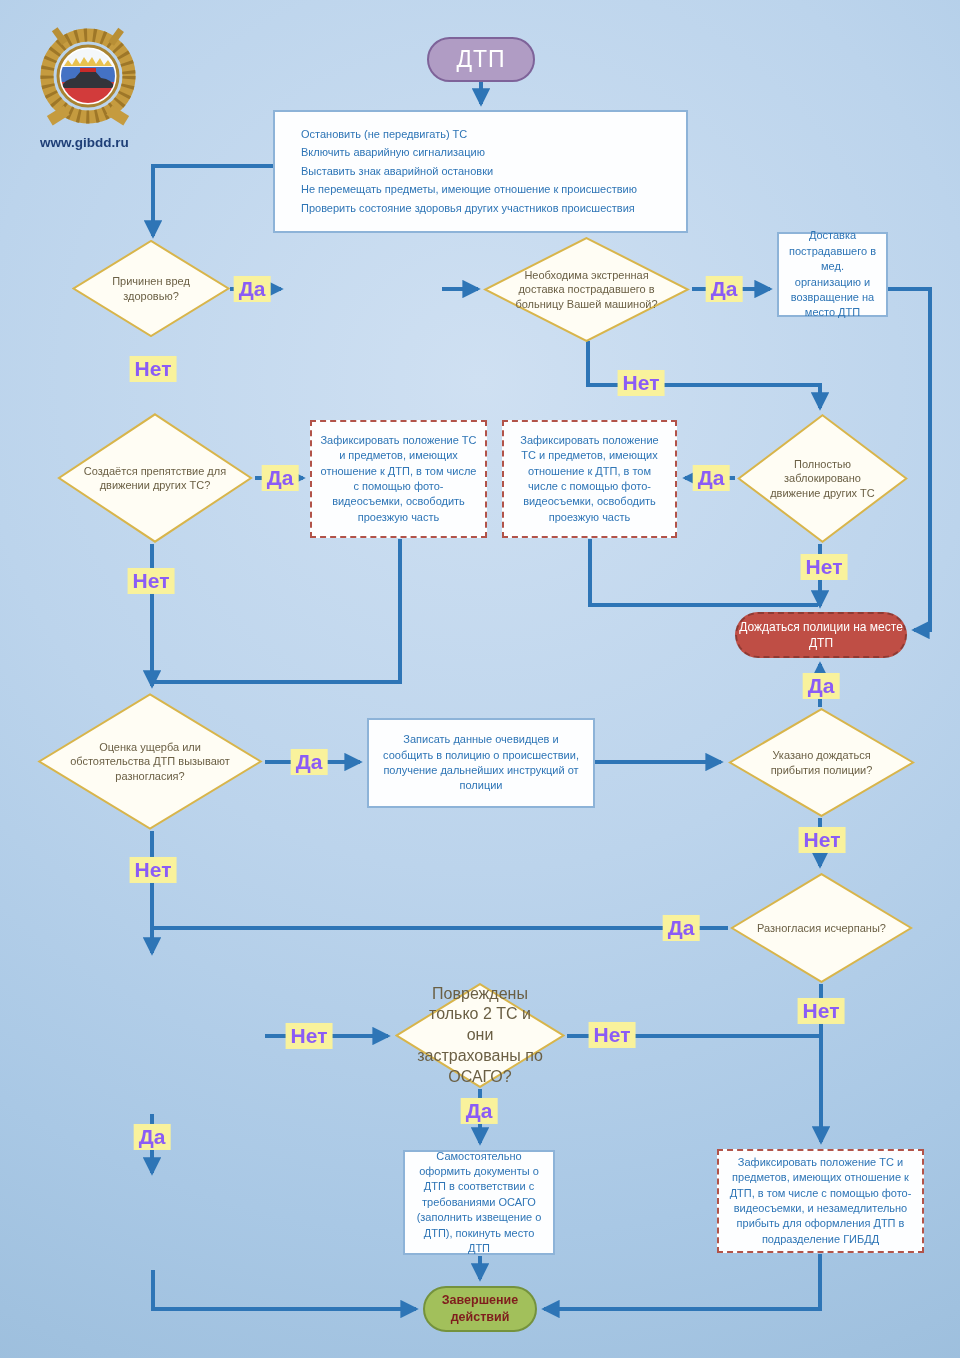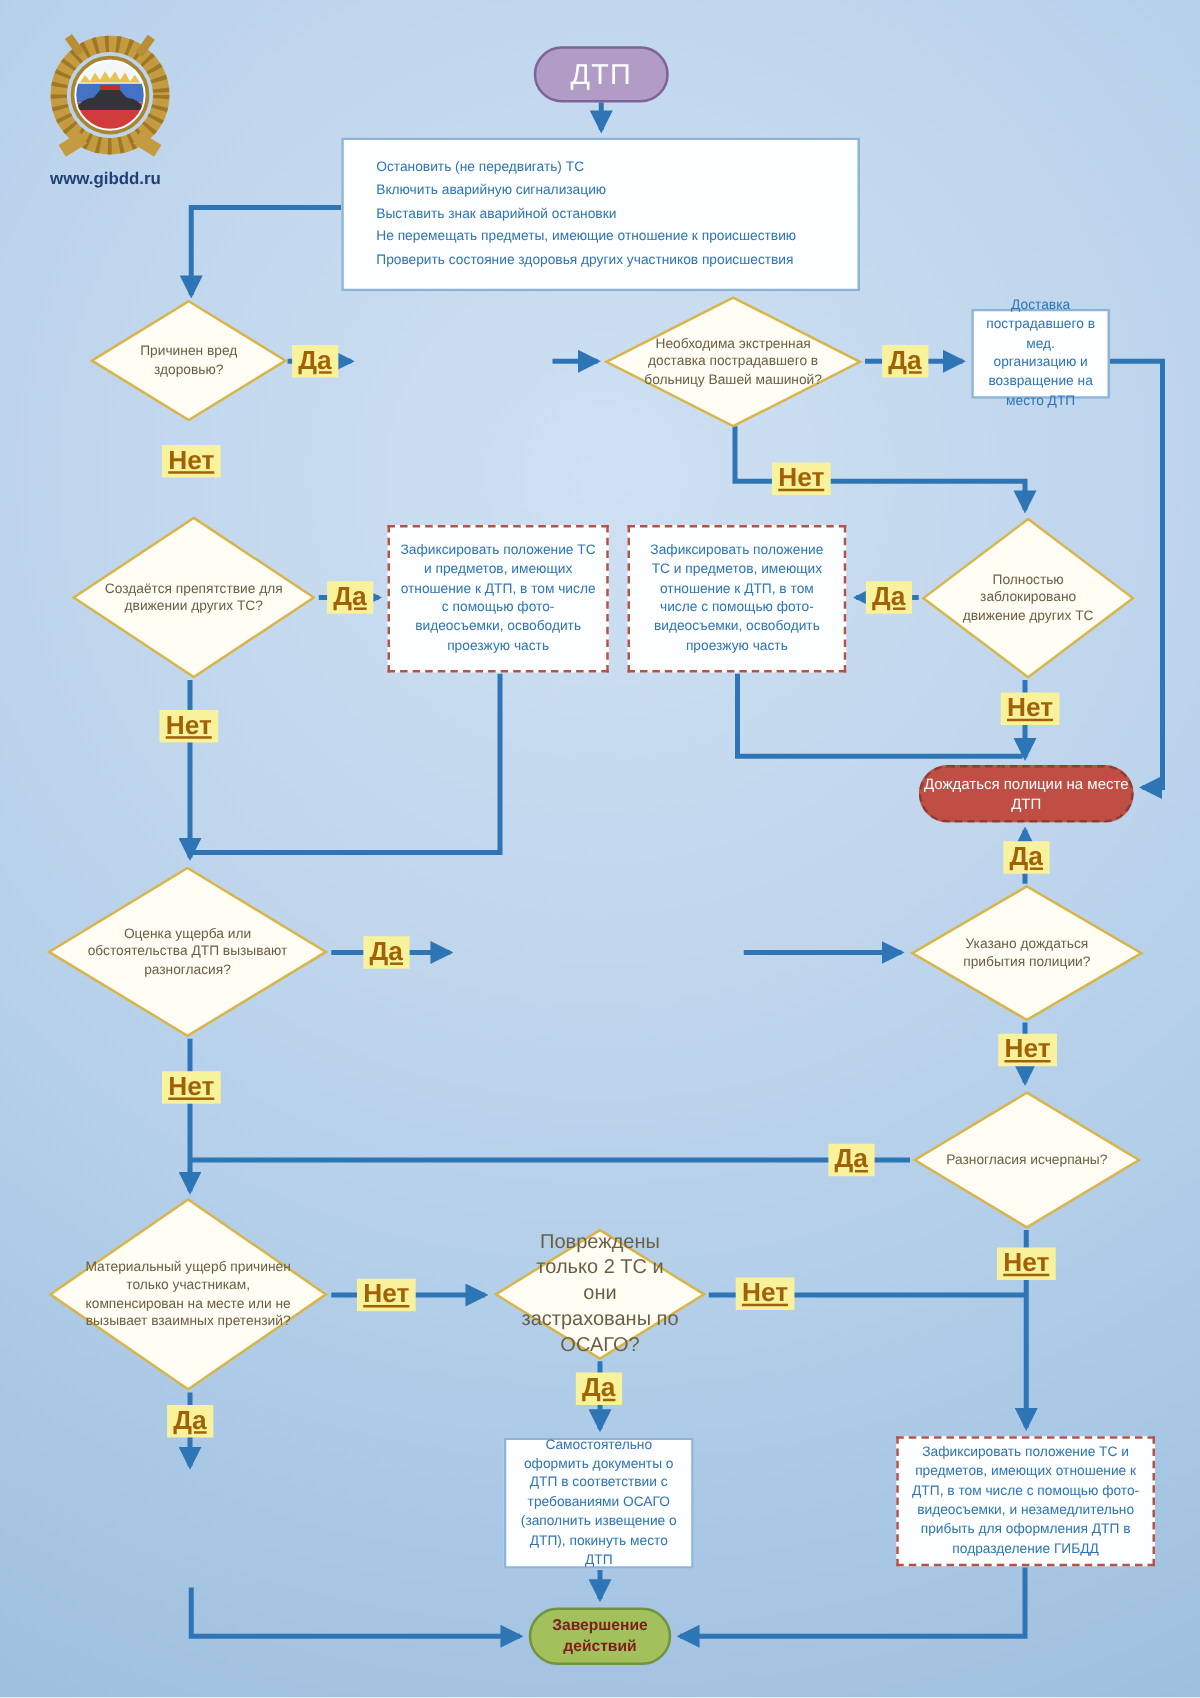--- a/index.html
+++ b/index.html
@@ -16,21 +16,21 @@
   .diamond{position:absolute;z-index:1;display:flex;align-items:center;justify-content:center;}
   .diamond svg{position:absolute;left:0;top:0;width:100%;height:100%;}
   .diamond polygon{fill:#fffdf4;stroke:#d8b54b;stroke-width:2px;}
   .dtxt{position:relative;z-index:1;text-align:center;font-size:11px;color:#6a5f44;line-height:1.3;padding:0 13%;}
   .term{position:absolute;z-index:1;border-radius:24px;display:flex;align-items:center;justify-content:center;
     text-align:center;box-sizing:border-box;}
   .term.start{background:#b09cc4;border:2px solid #7e6399;color:#ffffff;font-size:23px;letter-spacing:1px;}
   .term.wait{background:#bf4e45;border:2px dashed #8f3a33;color:#ffffff;font-size:12px;line-height:1.35;}
   .term.end{background:#a2c05b;border:2px solid #74923d;color:#7f1d1d;font-weight:bold;font-size:12.5px;line-height:1.35;}
   .elabel{position:absolute;z-index:2;transform:translate(-50%,-50%);background:#f9f29c;
-    color:#a16207;font-weight:bold;font-size:21px;line-height:1.05;padding:2px 5px;text-decoration:underline;}
+    color:#8b5cf6;font-weight:bold;font-size:21px;line-height:1.05;padding:2px 5px;}
   .siteurl{position:absolute;z-index:1;color:#1f3f77;font-weight:bold;font-size:13.5px;}
   .logo{position:absolute;z-index:1;}
   .instr-line{white-space:nowrap;}
 </style>
 </head>
 <body>
 
 <div class="canvas">
 
   <svg class="wires" width="960" height="1358">
@@ -107,21 +107,21 @@
         <polygon points="50,1 99,50 50,99 1,50" vector-effect="non-scaling-stroke"></polygon>
       </svg>
     <div class="dtxt">Причинен вред здоровью?</div>
   </div>
   <div class="diamond" style="left:483px;top:237px;width:207px;height:105px">
     <svg viewBox="0 0 100 100" preserveAspectRatio="none">
         <polygon points="50,1 99,50 50,99 1,50" vector-effect="non-scaling-stroke"></polygon>
       </svg>
     <div class="dtxt">Необходима экстренная доставка пострадавшего в больницу Вашей машиной?</div>
   </div>
-  <div class="proc" style="left:777px;top:247px;width:111px;height:72px">
+  <div class="proc" style="left:777px;top:232px;width:111px;height:85px">
     <span>Доставка пострадавшего в мед. организацию и возвращение на место ДТП</span>
   </div>
 
   <div class="diamond" style="left:57px;top:413px;width:196px;height:130px">
     <svg viewBox="0 0 100 100" preserveAspectRatio="none">
         <polygon points="50,1 99,50 50,99 1,50" vector-effect="non-scaling-stroke"></polygon>
       </svg>
     <div class="dtxt">Создаётся препятствие для движении других ТС?</div>
   </div>
   <div class="proc dashed" style="left:310px;top:420px;width:177px;height:118px">
@@ -140,40 +140,37 @@
   <div class="term wait" style="left:735px;top:612px;width:172px;height:46px">
     <span>Дождаться полиции на месте ДТП</span>
   </div>
 
   <div class="diamond" style="left:37px;top:693px;width:226px;height:137px">
     <svg viewBox="0 0 100 100" preserveAspectRatio="none">
         <polygon points="50,1 99,50 50,99 1,50" vector-effect="non-scaling-stroke"></polygon>
       </svg>
     <div class="dtxt">Оценка ущерба или обстоятельства ДТП вызывают разногласия?</div>
   </div>
+  <div class="proc" style="left:367px;top:718px;width:228px;height:90px">
+    <span>Записать данные очевидцев и сообщить в полицию о происшествии, получение дальнейших инструкций от полиции</span>
+  </div>
   <div class="diamond" style="left:728px;top:708px;width:187px;height:109px">
     <svg viewBox="0 0 100 100" preserveAspectRatio="none">
         <polygon points="50,1 99,50 50,99 1,50" vector-effect="non-scaling-stroke"></polygon>
       </svg>
     <div class="dtxt">Указано дождаться прибытия полиции?</div>
   </div>
 
   <div class="diamond" style="left:730px;top:873px;width:183px;height:110px">
     <svg viewBox="0 0 100 100" preserveAspectRatio="none">
         <polygon points="50,1 99,50 50,99 1,50" vector-effect="non-scaling-stroke"></polygon>
       </svg>
     <div class="dtxt">Разногласия исчерпаны?</div>
   </div>
 
-  <div class="diamond" style="left:38px;top:958px;width:225px;height:155px">
-    <svg viewBox="0 0 100 100" preserveAspectRatio="none">
-        <polygon points="50,1 99,50 50,99 1,50" vector-effect="non-scaling-stroke"></polygon>
-      </svg>
-    <div class="dtxt">Материальный ущерб причинен только участникам, компенсирован на месте или не вызывает взаимных претензий?</div>
-  </div>
   <div class="diamond" style="left:395px;top:983px;width:170px;height:105px">
     <svg viewBox="0 0 100 100" preserveAspectRatio="none">
         <polygon points="50,1 99,50 50,99 1,50" vector-effect="non-scaling-stroke"></polygon>
       </svg>
     <div class="dtxt" style="font-size:16px">Повреждены только 2 ТС и они застрахованы по ОСАГО?</div>
   </div>
 
   <div class="proc" style="left:403px;top:1150px;width:152px;height:105px">
     <span>Самостоятельно оформить документы о ДТП в соответствии с требованиями ОСАГО (заполнить извещение о ДТП), покинуть место ДТП</span>
   </div>

